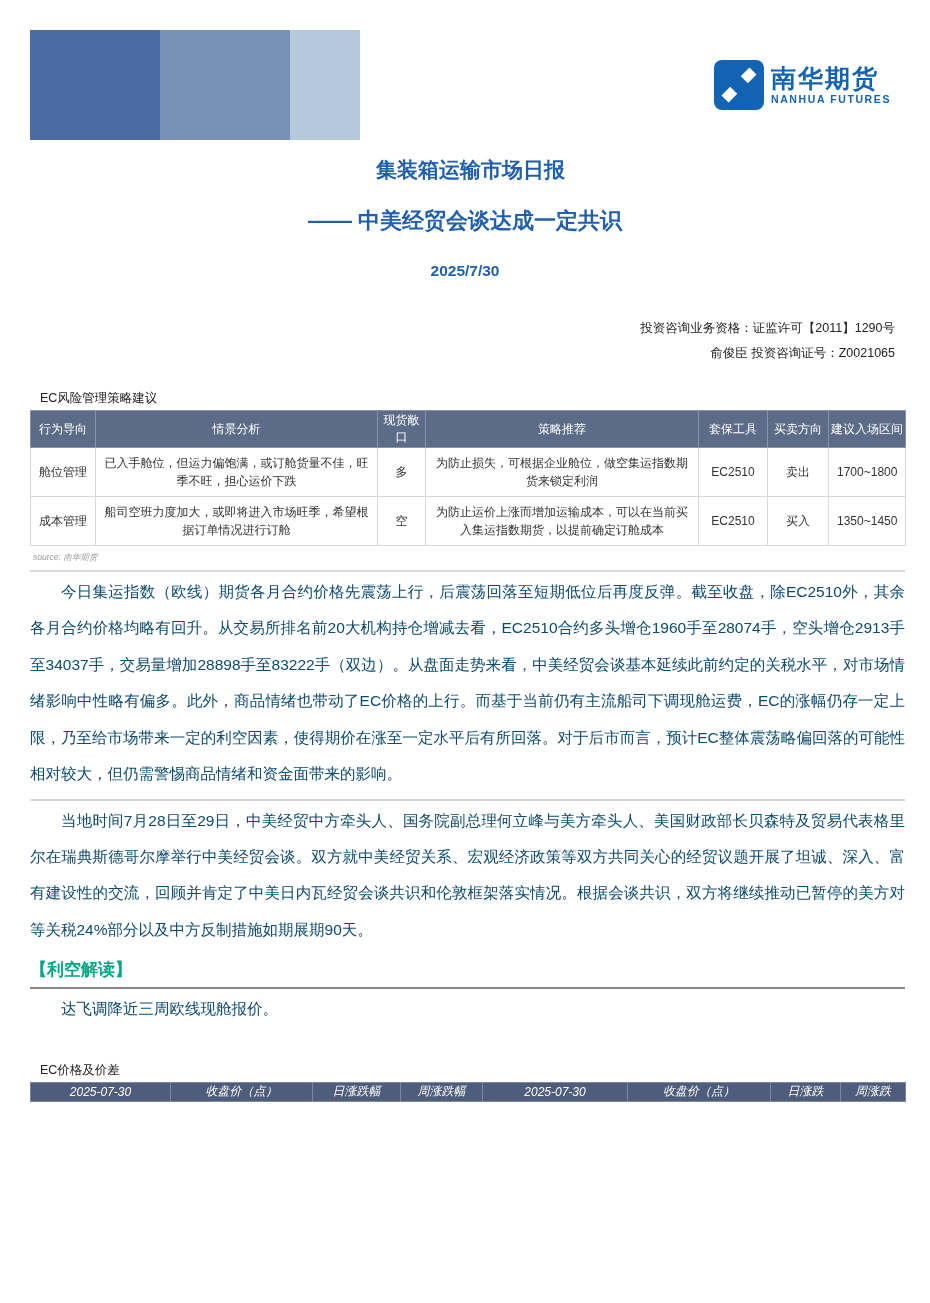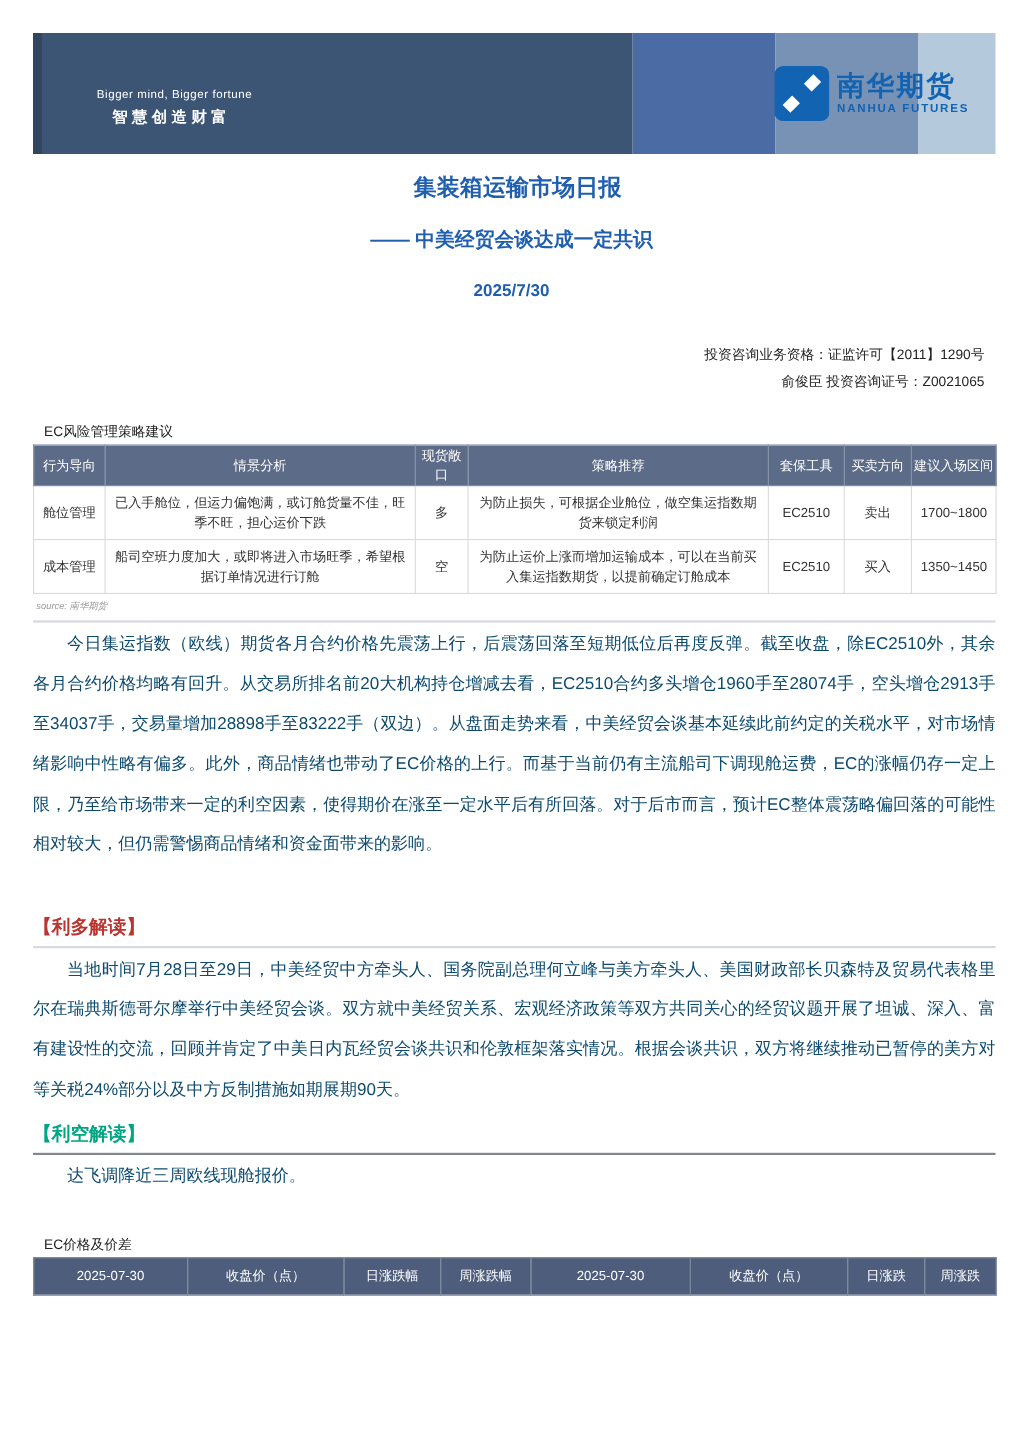--- a/index.html
+++ b/index.html
@@ -20,29 +20,29 @@
     display: flex;
   }
   .seg1 { width: 545px; background: #3d5574; position: relative; }
   .seg1 .edge { position: absolute; left: 0; top: 0; bottom: 0; width: 8px; background: #31455f; }
   .seg2 { width: 130px; background: #4a6ba4; }
   .seg3 { width: 130px; background: #7792b5; }
   .seg4 { width: 70px;  background: #b5c9dd; }
   .taglines { position: absolute; left: 58px; top: 50px; color: #ffffff; }
   .tag-en { font-size: 10.5px; letter-spacing: 0.5px; }
   .tag-cn { font-size: 14px; font-weight: bold; letter-spacing: 4px; margin-top: 6px; padding-left: 14px; }
-  .logo { position: absolute; right: 24px; top: 30px; display: flex; align-items: center; }
+  .logo { position: absolute; right: 14px; top: 30px; display: flex; align-items: center; }
   .logo-icon { width: 50px; height: 50px; display: block; }
   .logo-text { margin-left: 7px; color: #1263b2; }
   .logo-cn { font-size: 25px; font-weight: bold; letter-spacing: 2px; line-height: 1; }
   .logo-en { font-size: 10.5px; font-weight: bold; letter-spacing: 1.6px; margin-top: 2px; }
 
   
   .title   { margin-top: 16px; text-align: center; font-size: 21px; font-weight: bold; color: #1f5fae; padding-left: 11px; }
-  .subtitle{ margin-top: 22px; text-align: center; font-size: 18px; font-weight: bold; color: #1f5fae; }
+  .subtitle{ margin-top: 22px; text-align: center; font-size: 22px; font-weight: bold; color: #1f5fae; }
   .date    { margin-top: 26px; text-align: center; font-size: 15.5px; font-weight: bold; color: #1f5fae; }
 
   .qual { margin: 36px 35px 0 0; text-align: right; font-size: 12.5px; color: #222; line-height: 25px; padding-left: 40px; }
 
   
   .tbl-label { margin: 24px 0 0 40px; font-size: 12.5px; color: #222; }
   table { border-collapse: collapse; table-layout: fixed; margin: 3px 25px 0 30px; width: 875px; }
   .strategy th {
     background: #5c6b87; color: #fff; font-weight: normal; font-size: 12px;
     height: 37px; border: 1px solid #8794aa; text-align: center;
@@ -50,21 +50,21 @@
   .strategy td {
     background: #fff; font-size: 12px; color: #333;
     border: 1px solid #d9d9d9; text-align: center; padding: 6px 8px; height: 49px;
     line-height: 1.5;
   }
   .source { margin: 6px 0 0 33px; font-size: 8.5px; color: #999; }
   .source em { font-style: italic; }
 
   .price th {
     background: #4d5d7b; color: #fff; font-weight: normal; font-size: 12px;
-    height: 34px; border: 1px solid #7d89a0; text-align: center;
+    height: 19px; border: 1px solid #7d89a0; text-align: center; font-style: italic;
   }
 
   
   .sec { margin: 12px 0 0 30px; font-size: 17px; font-weight: bold; }
   .sec-core { color: #1a6cb5; }
   .sec-bull { color: #b9352f; margin-top: 44px; }
   .sec-bear { color: #00a583; margin-top: 10px; }
   .rule { height: 2px; background: #d6dade; margin: 6px 25px 0 30px; }
   .rule-dark { background: #82878c; }
   .para {
@@ -73,27 +73,20 @@
     text-align: justify; text-indent: 2em;
   }
   .label-price { margin-top: 34px; }
 </style>
 </head>
 <body>
 
 <div class="page">
 
   <div class="banner">
-    <div class="seg1">
-      <div class="edge"></div>
-      <div class="taglines">
-        <div class="tag-en">Bigger mind, Bigger fortune</div>
-        <div class="tag-cn">智慧创造财富</div>
-      </div>
-    </div>
     <div class="seg2"></div>
     <div class="seg3"></div>
     <div class="seg4"></div>
     <div class="logo">
       <svg class="logo-icon" viewBox="0 0 50 50" xmlns="http://www.w3.org/2000/svg">
         <rect width="50" height="50" rx="8" fill="#1263b2"></rect>
         <path d="M11 39 L39 11" stroke="#ffffff" stroke-width="10" fill="none"></path>
         <rect x="17.5" y="17.5" width="15" height="15" fill="#1263b2" transform="rotate(45 25 25)"></rect>
       </svg>
       <div class="logo-text">
@@ -153,21 +146,20 @@
         <td>买入</td>
         <td>1350~1450</td>
       </tr>
     </tbody>
   </table>
   <div class="source"><em>source: 南华期货</em></div>
 
   <div class="rule"></div>
   <div class="para">今日集运指数（欧线）期货各月合约价格先震荡上行，后震荡回落至短期低位后再度反弹。截至收盘，除EC2510外，其余各月合约价格均略有回升。从交易所排名前20大机构持仓增减去看，EC2510合约多头增仓1960手至28074手，空头增仓2913手至34037手，交易量增加28898手至83222手（双边）。从盘面走势来看，中美经贸会谈基本延续此前约定的关税水平，对市场情绪影响中性略有偏多。此外，商品情绪也带动了EC价格的上行。而基于当前仍有主流船司下调现舱运费，EC的涨幅仍存一定上限，乃至给市场带来一定的利空因素，使得期价在涨至一定水平后有所回落。对于后市而言，预计EC整体震荡略偏回落的可能性相对较大，但仍需警惕商品情绪和资金面带来的影响。</div>
 
-  <div class="sec sec-bull">【利多解读】</div>
   <div class="rule"></div>
   <div class="para">当地时间7月28日至29日，中美经贸中方牵头人、国务院副总理何立峰与美方牵头人、美国财政部长贝森特及贸易代表格里尔在瑞典斯德哥尔摩举行中美经贸会谈。双方就中美经贸关系、宏观经济政策等双方共同关心的经贸议题开展了坦诚、深入、富有建设性的交流，回顾并肯定了中美日内瓦经贸会谈共识和伦敦框架落实情况。根据会谈共识，双方将继续推动已暂停的美方对等关税24%部分以及中方反制措施如期展期90天。</div>
 
   <div class="sec sec-bear">【利空解读】</div>
   <div class="rule rule-dark"></div>
   <div class="para">达飞调降近三周欧线现舱报价。</div>
 
   <div class="tbl-label label-price">EC价格及价差</div>
   <table class="price">
     <colgroup>

